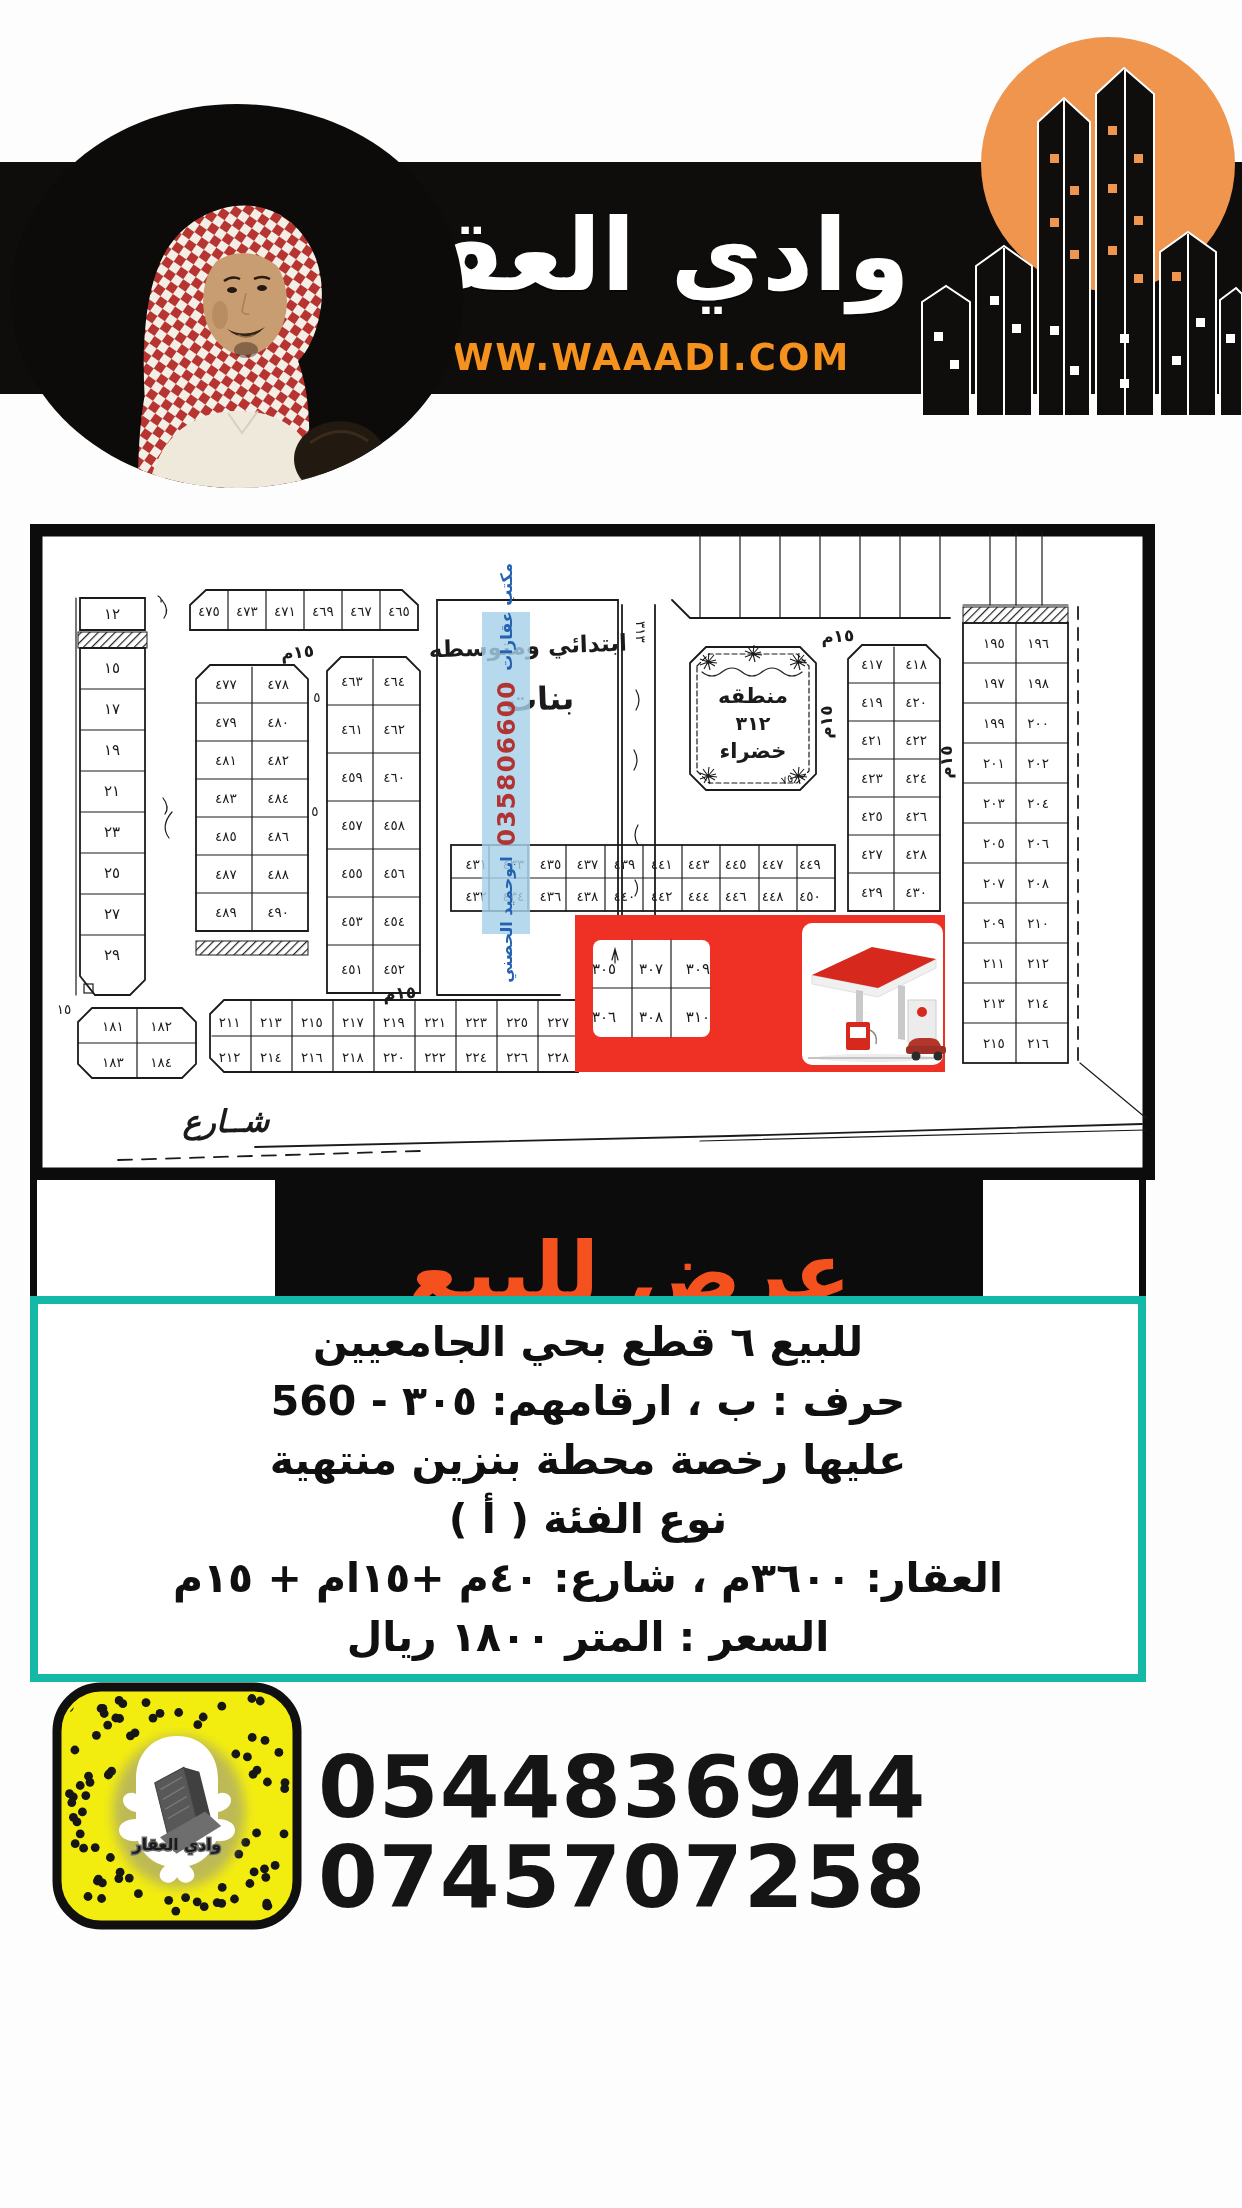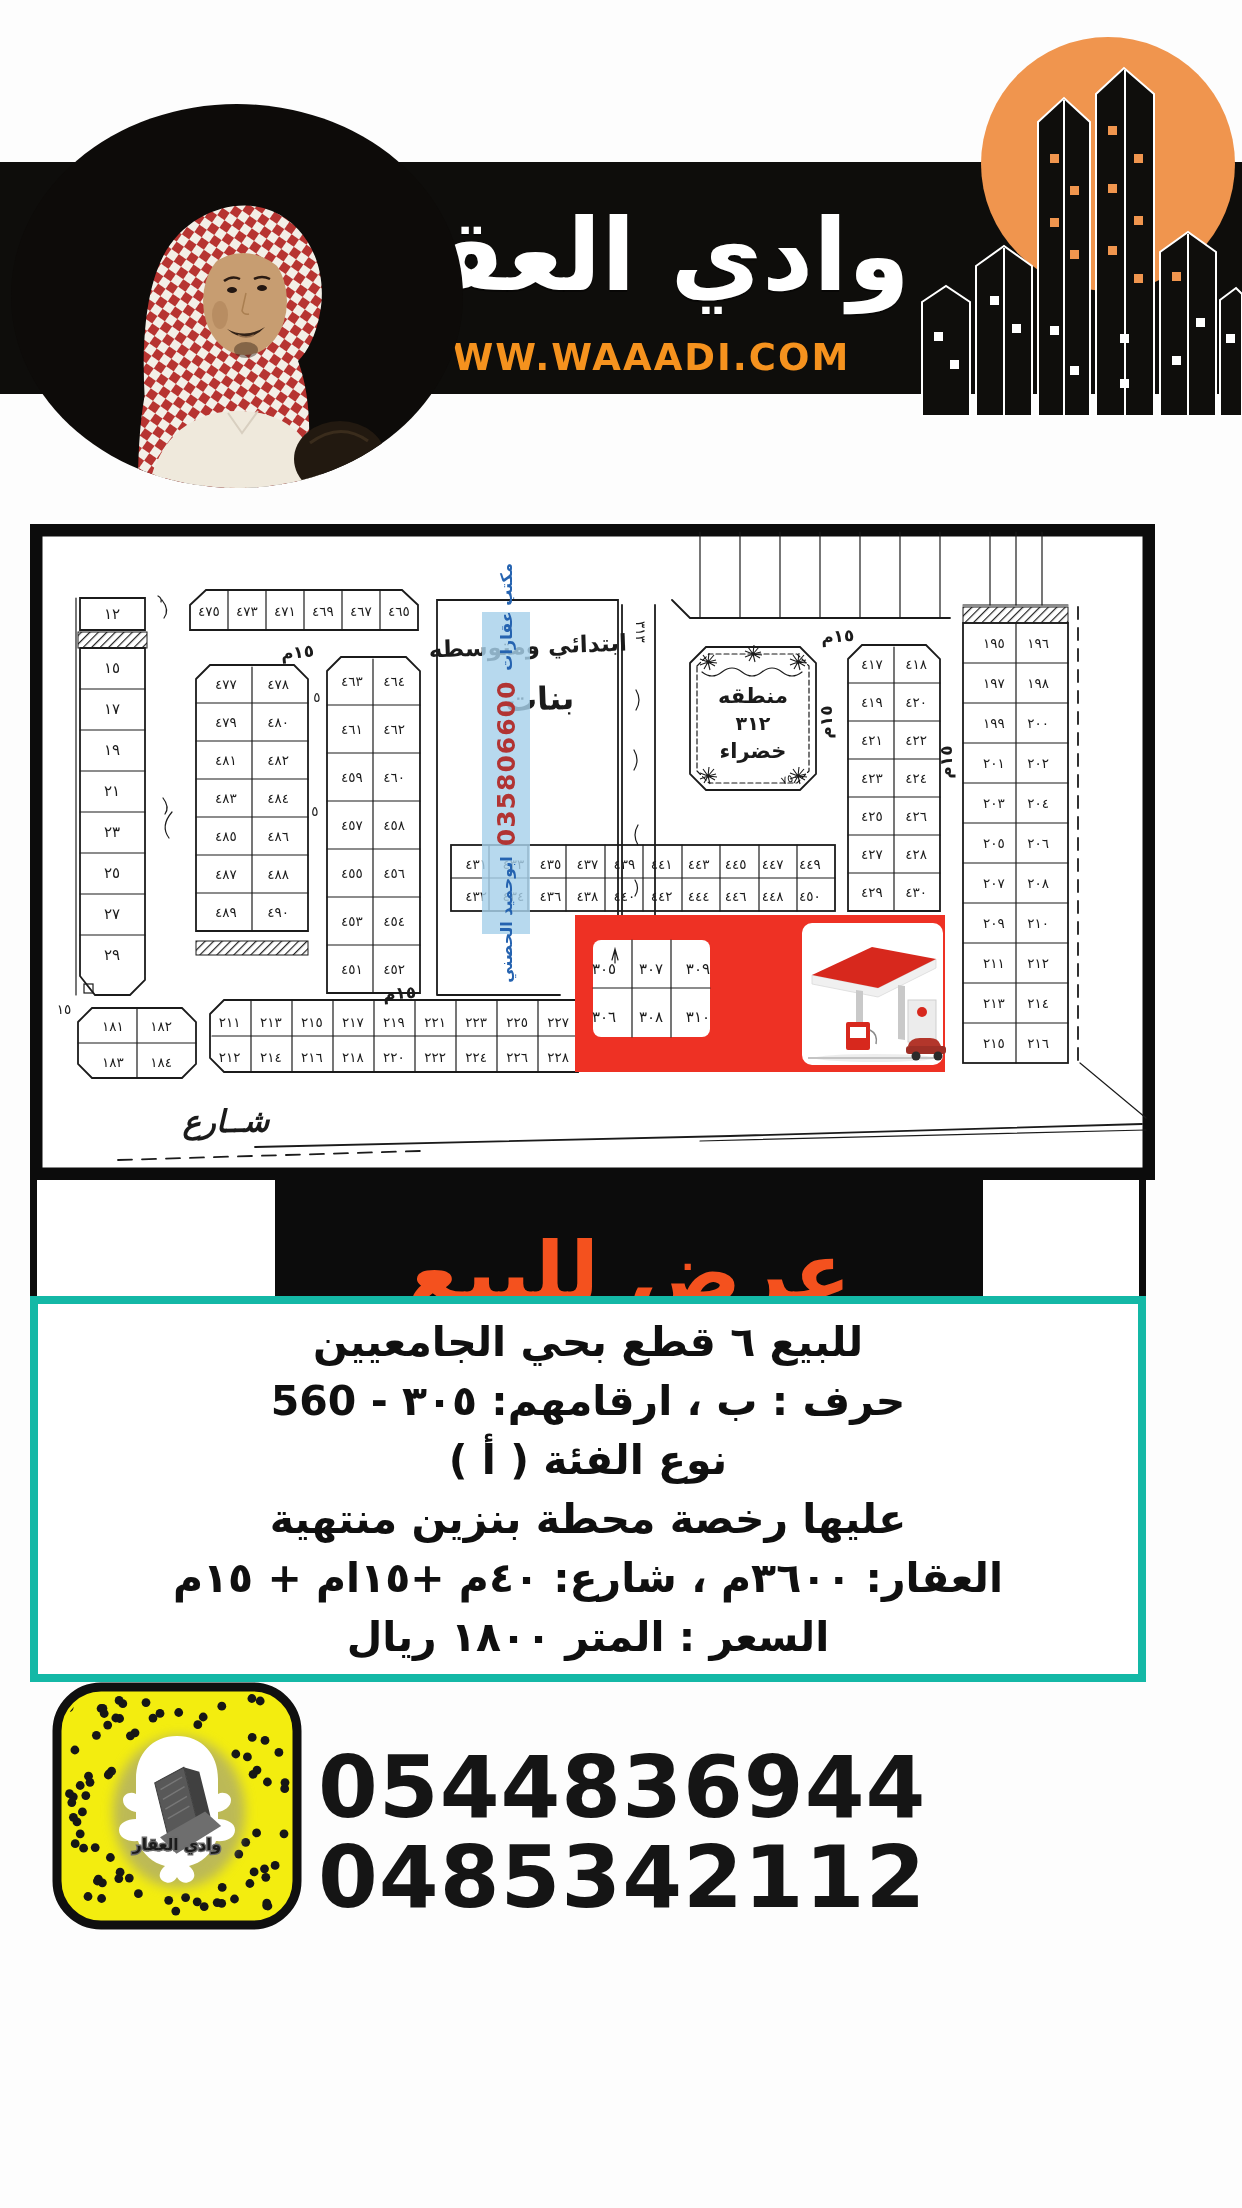--- a/index.html
+++ b/index.html
@@ -435,22 +435,22 @@
 
   <div class="abs" id="banner-row">
     <div id="banner-black">
       <div id="banner-text">عرض للبيع</div>
     </div>
   </div>
 
   <div class="abs" id="details">
     <div class="dline">للبيع ٦ قطع بحي الجامعيين</div>
     <div class="dline">حرف : ب ، ارقامهم: ٣٠٥ - 560</div>
+    <div class="dline">عليها رخصة محطة بنزين منتهية</div>
     <div class="dline">نوع الفئة ( أ )</div>
-    <div class="dline">عليها رخصة محطة بنزين منتهية</div>
     <div class="dline">العقار: ٣٦٠٠م ، شارع: ٤٠م +١٥ام + ١٥م</div>
     <div class="dline">السعر : المتر ١٨٠٠ ريال</div>
   </div>
 
   <svg class="abs" style="left:52px;top:1682px;" width="250" height="248" viewBox="0 0 250 248">
     <defs>
       <clipPath id="snapclip">
           <rect x="12" y="12" width="226" height="224" rx="38"></rect>
         </clipPath>
       <filter id="soft">
@@ -555,16 +555,16 @@
         <line x1="112" y1="124" x2="136" y2="117"></line>
           <line x1="112" y1="134" x2="136" y2="127"></line>
       </g>
       <polygon points="100,150 150,136 162,154 112,170" fill="#6e6e6e"></polygon>
     </g>
     <text x="125" y="168" font-size="15.5" font-weight="bold" text-anchor="middle" direction="rtl" fill="#ffffff" stroke="#6b6b6b" stroke-width="2.8" style="paint-order:stroke">وادي العقار</text>
   </svg>
 
   <div class="abs" id="phones">
     <div class="phone">0544836944</div>
-    <div class="phone">0485342112</div>
+    <div class="phone">0745707258</div>
   </div>
 
 </div>
 
 </body></html>

